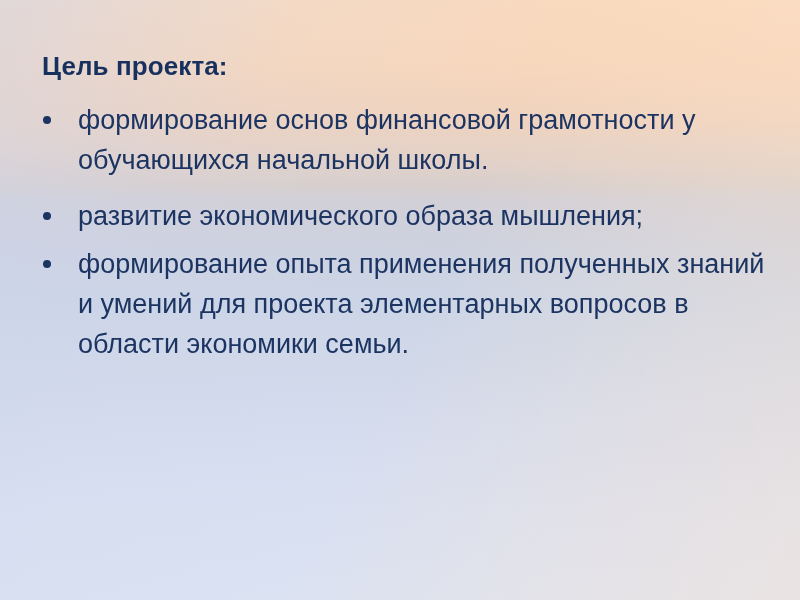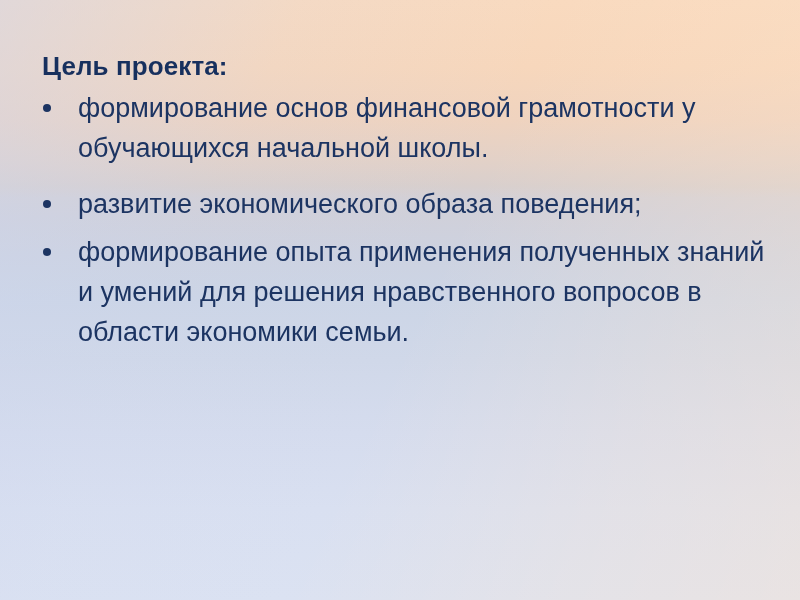--- a/index.html
+++ b/index.html
@@ -73,21 +73,21 @@
     margin-top: 34px;
   }
 
   .bullet-list {
     list-style: none;
     margin: 0;
     padding: 0;
   }
 
   .bullet-list.goal-list {
-    margin-top: 4px;
+    margin-top: 16px;
   }
 
   .bullet-list.tasks-list {
     margin-top: 16px;
   }
 
   .bullet-item {
     position: relative;
     color: #1c3462;
     font-size: 27px;
@@ -128,23 +128,23 @@
       <li class="bullet-item">
         <span class="bullet-marker"></span>
         <span class="bullet-text">формирование основ финансовой грамотности у обучающихся начальной школы.</span>
       </li>
     </ul>
 
 
     <ul class="bullet-list tasks-list">
       <li class="bullet-item">
         <span class="bullet-marker"></span>
-        <span class="bullet-text">развитие экономического образа поведения;</span>
+        <span class="bullet-text">развитие экономического образа мышления;</span>
       </li>
       <li class="bullet-item">
         <span class="bullet-marker"></span>
-        <span class="bullet-text">формирование опыта применения полученных знаний и умений для решения нравственного вопросов в области экономики семьи.</span>
+        <span class="bullet-text">формирование опыта применения полученных знаний и умений для проекта элементарных вопросов в области экономики семьи.</span>
       </li>
     </ul>
 
   </div>
 
 </div>
 
 </body></html>

